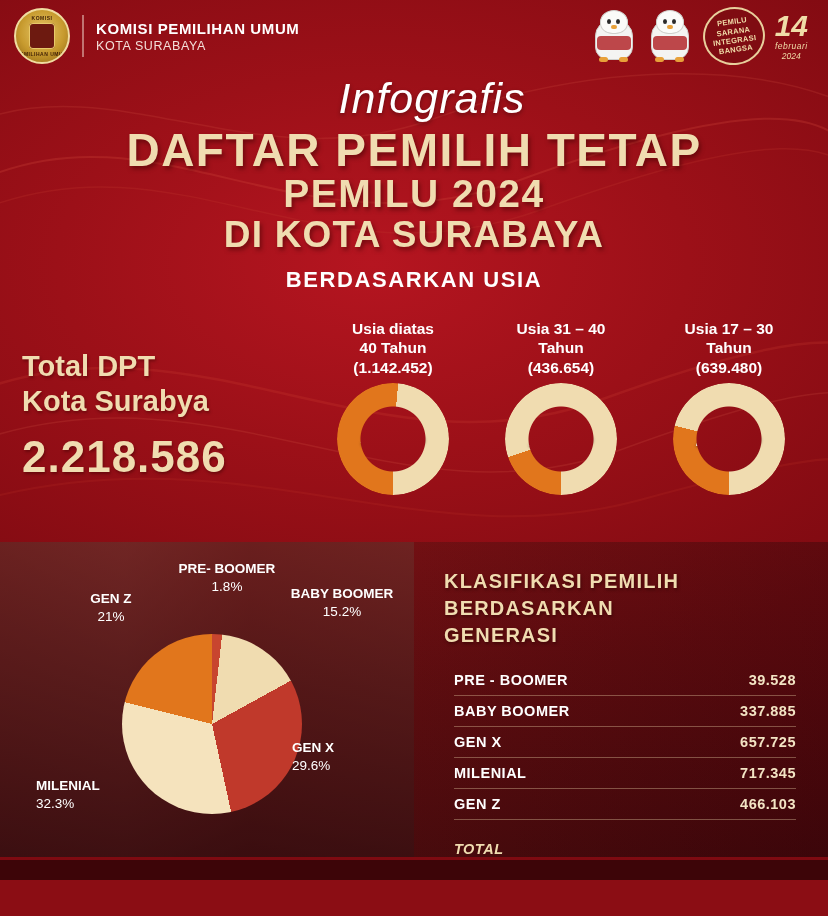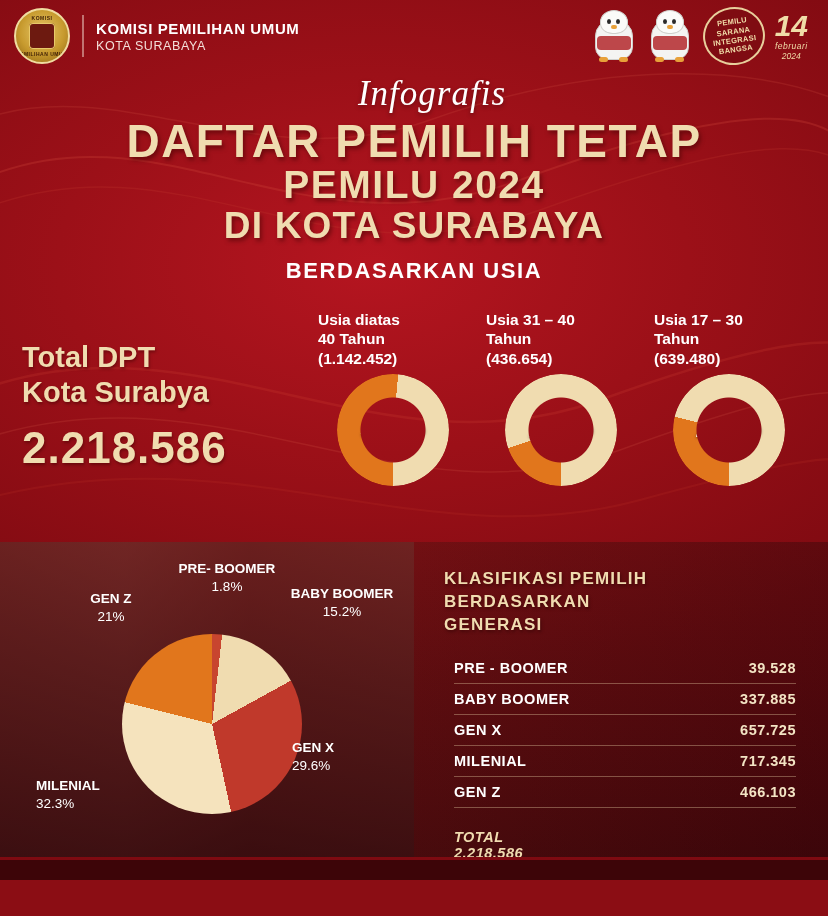--- a/index.html
+++ b/index.html
@@ -93,24 +93,24 @@
   }
   .stamp span { display:block; color:#f0dca8; font-size:7.5px; font-weight:bold; letter-spacing:.3px; line-height:1.25; }
   .date-badge { text-align: center; color: #f0dca8; }
   .date-badge .d { font-size: 30px; font-weight: bold; line-height: 1; font-style: italic; }
   .date-badge .m { font-size: 8.5px; font-style: italic; letter-spacing: .5px; }
   .date-badge .y { font-size: 8.5px; font-style: italic; }
 
   
   .title-wrap { position: relative; z-index: 5; text-align: center; margin-top: 2px; }
   .infografis {
-    font-family: Liberation Serif, serif;
+    font-family: Liberation Sans, sans-serif;
     font-style: italic;
     color: #ffffff;
-    font-size: 35px;
+    font-size: 43px;
     letter-spacing: 1px;
     text-shadow: 0 2px 4px rgba(0,0,0,.35);
     margin-left: 36px;
   }
   .t1 {
     font-size: 46px; font-weight: bold; color: #f0dcb0;
     letter-spacing: 1.5px; line-height: 1.02; margin-top: 4px;
     text-shadow: 2px 3px 4px rgba(60,0,0,.5);
   }
   .t2 {
@@ -138,21 +138,21 @@
   .total-block .tl {
     color: #f0dcb0; font-size: 29px; font-weight: bold; line-height: 1.22;
     text-shadow: 1px 2px 3px rgba(60,0,0,.45);
   }
   .total-block .num {
     color: #f0dcb0; font-size: 44px; font-weight: bold; margin-top: 12px;
     letter-spacing: 1px;
     text-shadow: 1px 2px 3px rgba(60,0,0,.45);
   }
   .donuts { display: flex; gap: 18px; flex: 1; justify-content: flex-end; padding-right: 4px; }
-  .donut-col { width: 150px; }
+  .donut-col { width: 150px; text-align: center; }
   .donut-label {
     color: #ffffff; font-size: 15.5px; font-weight: bold; line-height: 1.25;
     min-height: 58px;
   }
   .donut {
     width: 112px; height: 112px; border-radius: 50%;
     margin: 6px auto 0; position: relative;
     display: flex; align-items: center; justify-content: center; font-style: italic;
   }
   .donut .hole {
@@ -195,21 +195,21 @@
     padding: 26px 28px 0 30px;
     overflow: hidden;
   }
   .table-panel .photo {
     position: absolute; inset: 0;
     background: linear-gradient(110deg, rgba(150,60,40,.20), rgba(40,5,8,.35));
     opacity: .6;
   }
   .tp-title {
     position: relative; z-index: 2;
-    color: #f0dcb0; font-size: 17px; font-weight: bold; letter-spacing: 1.2px; line-height: 1.35;
+    color: #f0dcb0; font-size: 20px; font-weight: bold; letter-spacing: 1.2px; line-height: 1.35;
     text-shadow: 1px 2px 3px rgba(40,0,0,.5);
   }
   .tp-rows { position: relative; z-index: 2; margin-top: 18px; }
   .tp-row {
     display: flex; justify-content: space-between; align-items: baseline;
     padding: 5px 4px 5px 10px;
     color: #ffffff; font-size: 14.5px; font-weight: bold; letter-spacing: .5px;
   }
   .tp-row .val { color: #f3e4c4; }
   .tp-row.total { color: #f0dcb0; font-style: italic; margin-top: 16px; flex-direction: column; }

